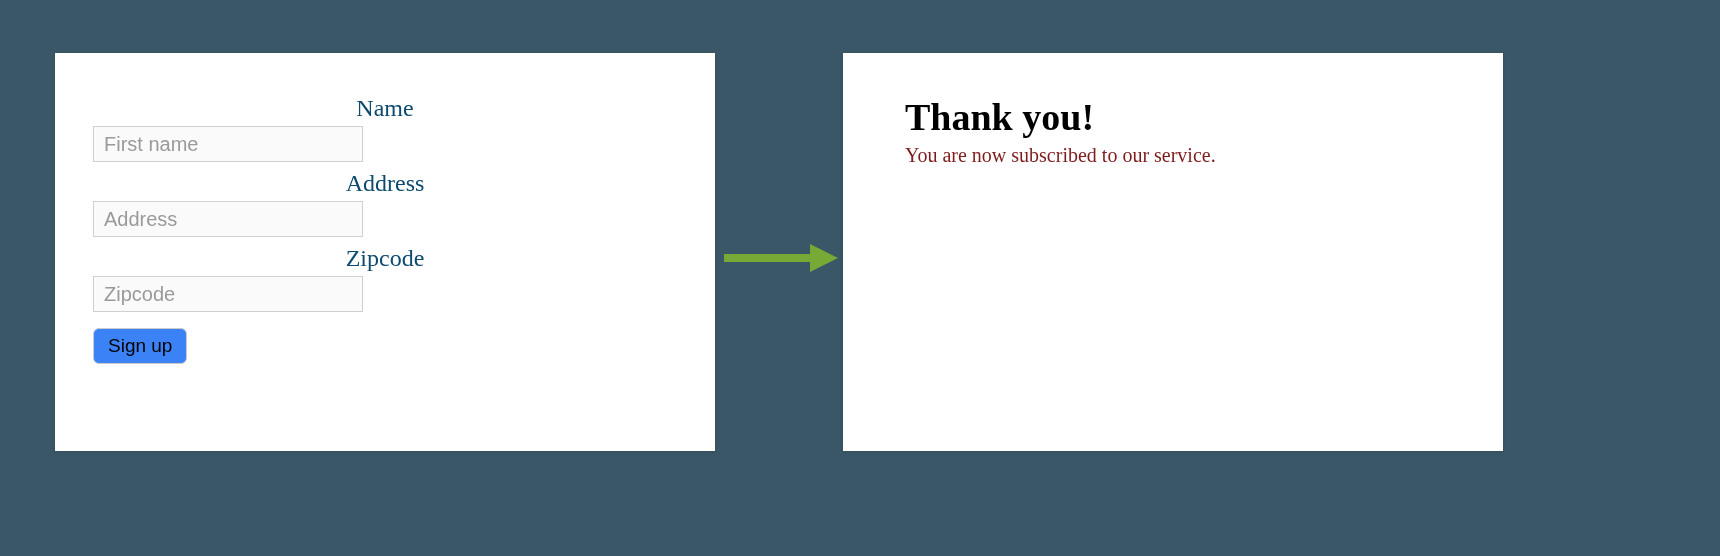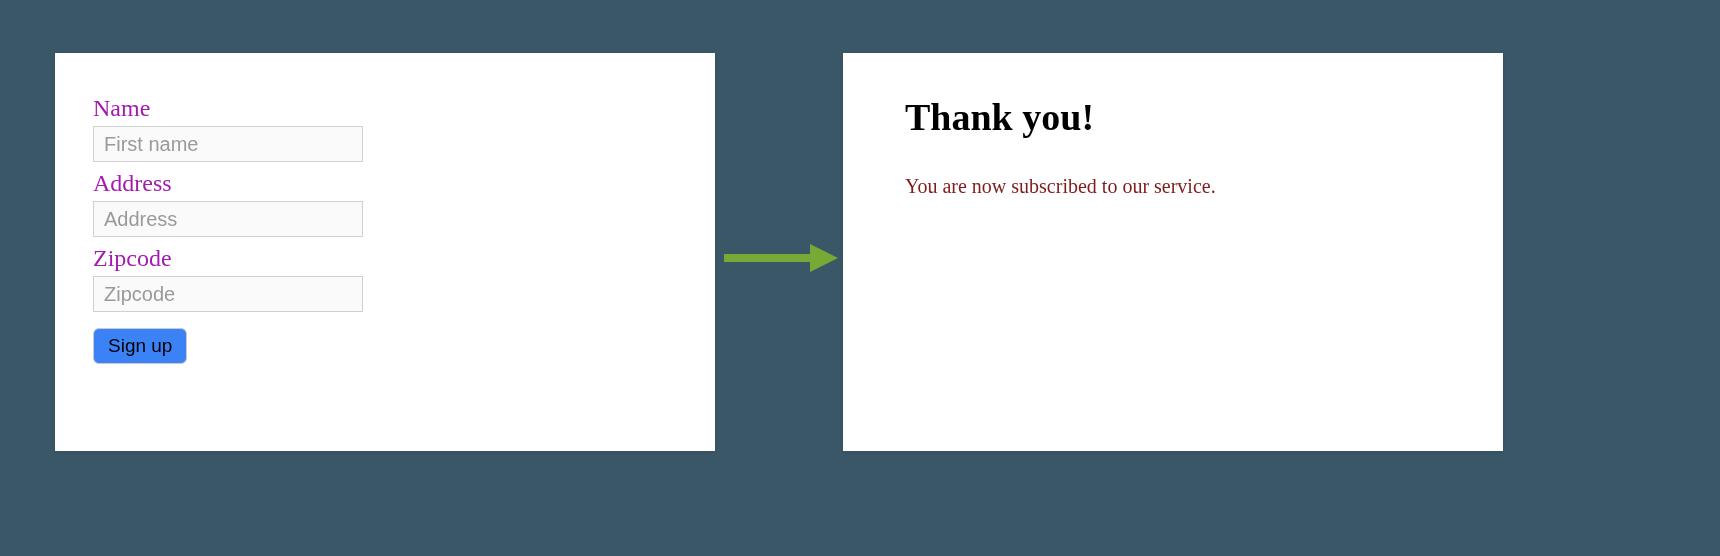--- a/index.html
+++ b/index.html
@@ -28,23 +28,24 @@
     }
     .panel-right {
       left: 843px;
       top: 53px;
       width: 660px;
       height: 398px;
       padding: 42px 62px;
     }
     .field-label {
       font-size: 24px;
-      color: #a21caf;
+      color: #0c4a6e;
       margin-bottom: 4px;
       margin-top: 8px;
+      text-align: center;
     }
     .field-label:first-child {
       margin-top: 0;
     }
     .input-row {
       display: flex;
       gap: 16px;
       margin-bottom: 4px;
     }
     input[type="text"] {
@@ -68,21 +69,21 @@
       padding: 6px 14px;
       font-size: 19px;
       font-family: Arial, Helvetica, sans-serif;
       color: #000;
       cursor: pointer;
     }
     .thankyou-title {
       font-size: 38px;
       font-weight: bold;
       color: #000;
-      margin-bottom: 36px;
+      margin-bottom: 5px;
     }
     .thankyou-body {
       font-size: 20px;
       color: #7f1d1d;
     }
     .arrow {
       position: absolute;
       left: 720px;
       top: 238px;
       width: 120px;

